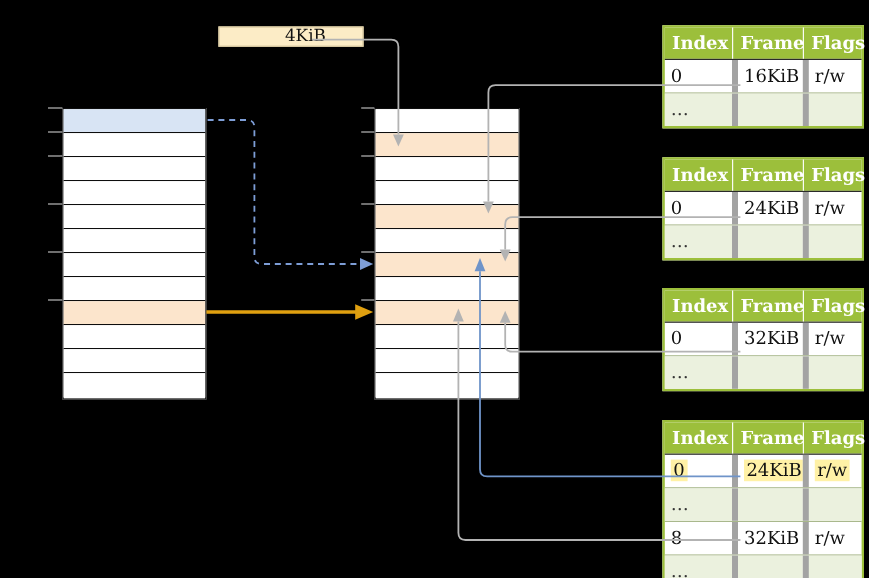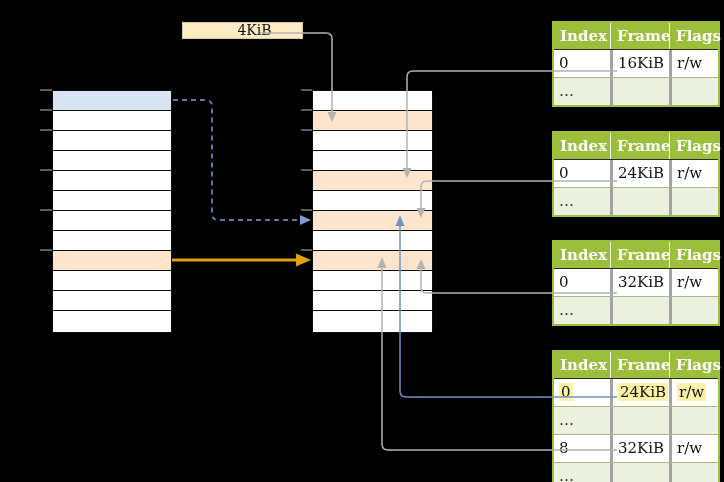--- a/index.html
+++ b/index.html
@@ -35,21 +35,21 @@
     height:26px;line-height:26px;padding-left:6px;color:#fff;
     font-weight:bold;font-size:15px;box-sizing:border-box;
   }
   .pt-header .cell + .cell{border-left:1px solid rgba(255,255,255,.95);}
   .pt-row{display:grid;grid-template-columns:56px 59px 1fr;border-top:1px solid #a9b88c;}
   .pt-row.first{border-top:1px solid #2a2a2a;}
   .pt-row .cell{
     height:27px;line-height:26px;padding-left:5px;font-size:15px;color:#111;
     box-sizing:border-box;white-space:nowrap;overflow:hidden;
   }
-  .pt-row .cell + .cell{border-left:3px solid #a3a3a3;}
+  .pt-row .cell + .cell{border-left:5px solid #a3a3a3;}
   .pt-row.shaded .cell{background:var(--row-green);color:#333;}
   .hl{background:var(--hl-yellow);padding:0 2px;}
   
   svg.overlay{position:absolute;left:0;top:0;pointer-events:none;z-index:5;}
 </style>
 </head>
 <body>
 
 <div class="stage" style="--hl-blue: #d8e4f4; --hl-orange: #fce5cc; --box-cream: #fcecc6; --green: #9cbf3b; --row-green: #ebf1de; --hl-yellow: #fff1a6;">
 

